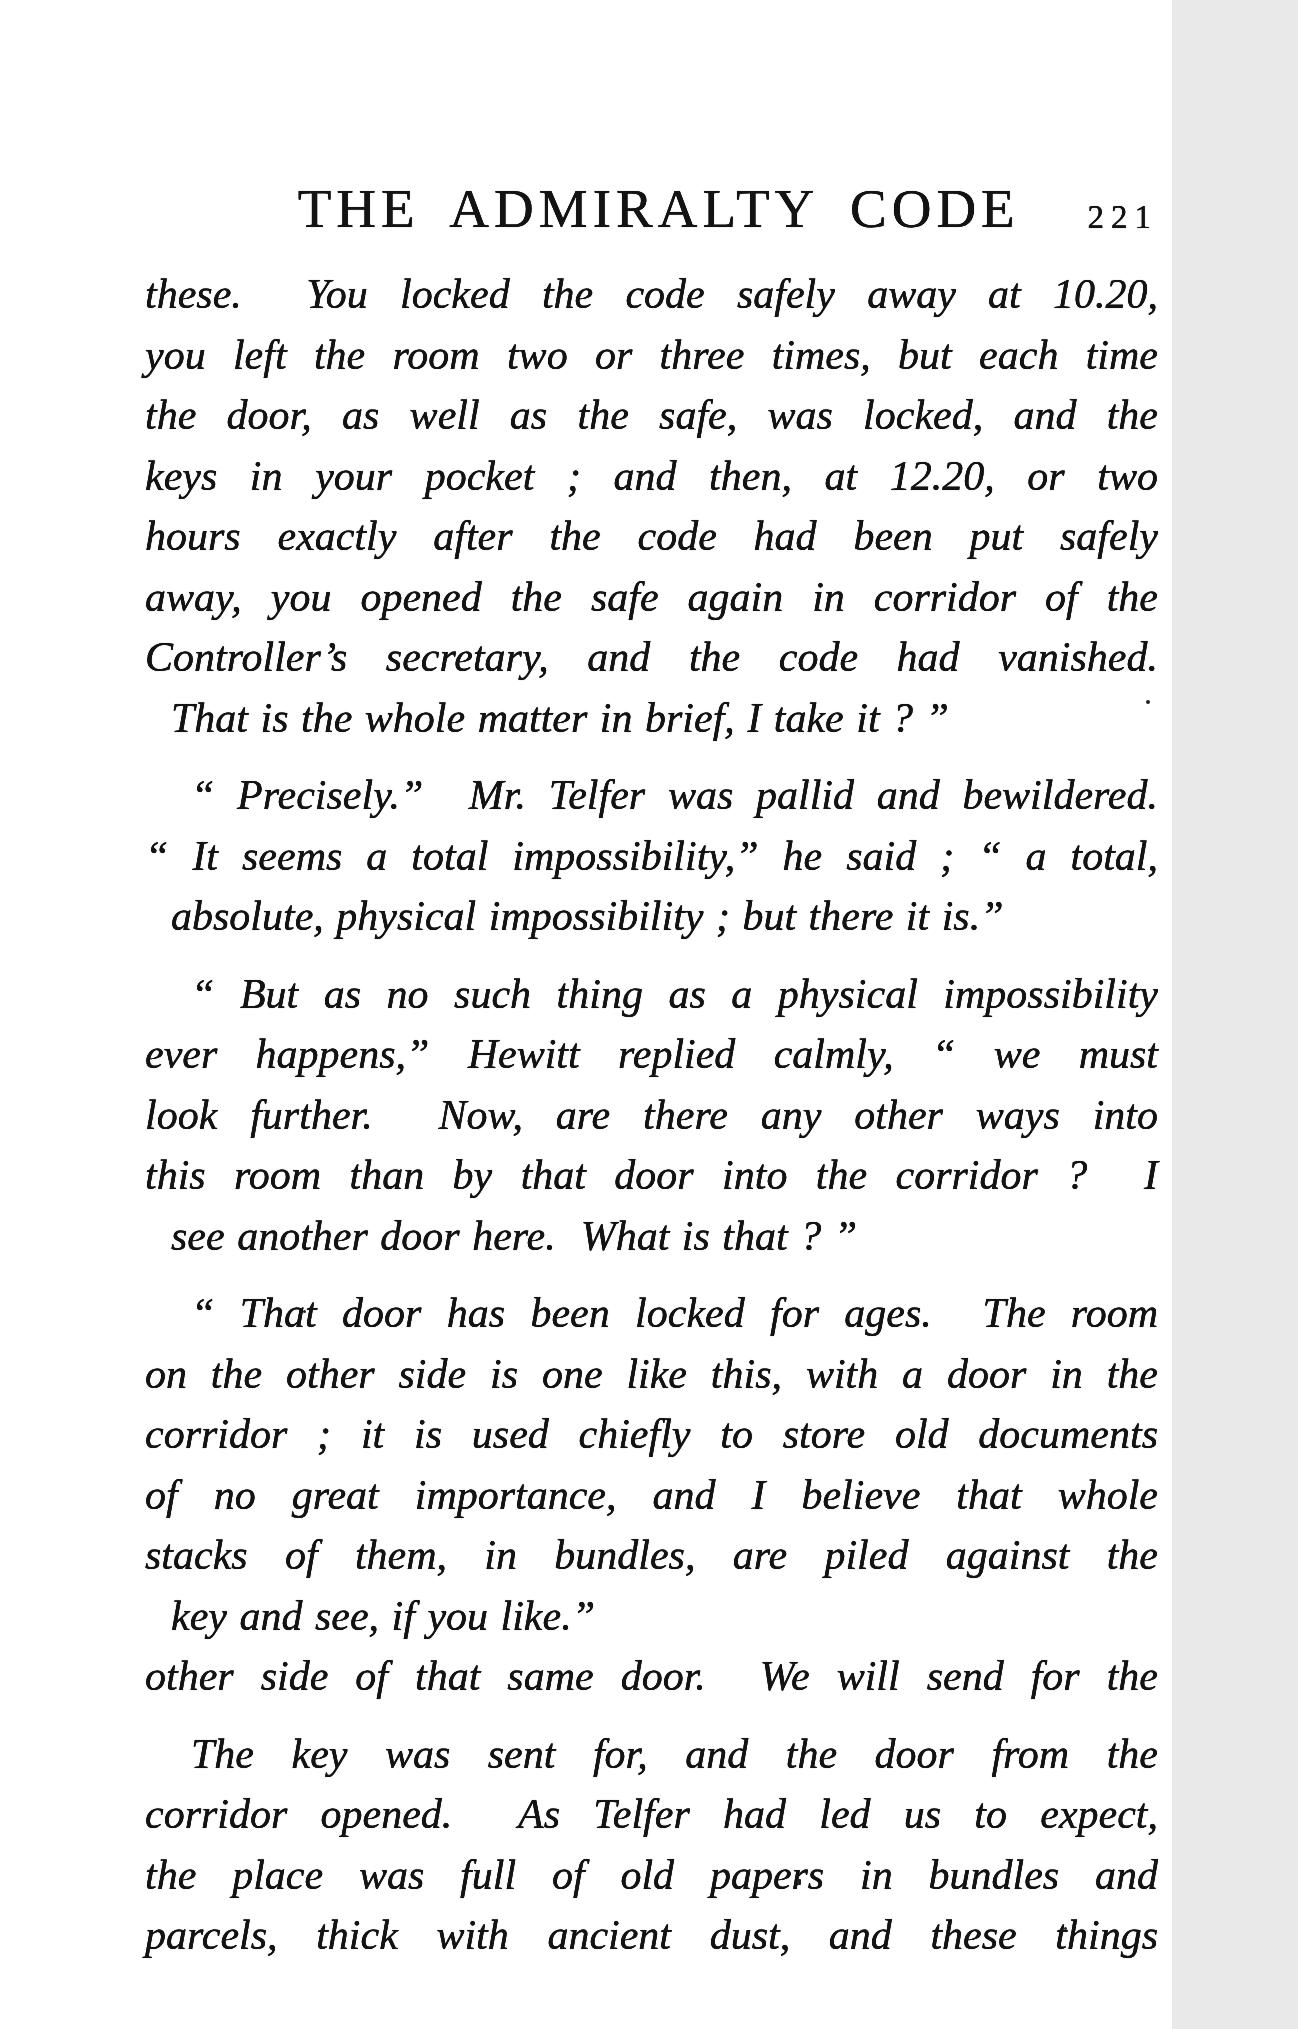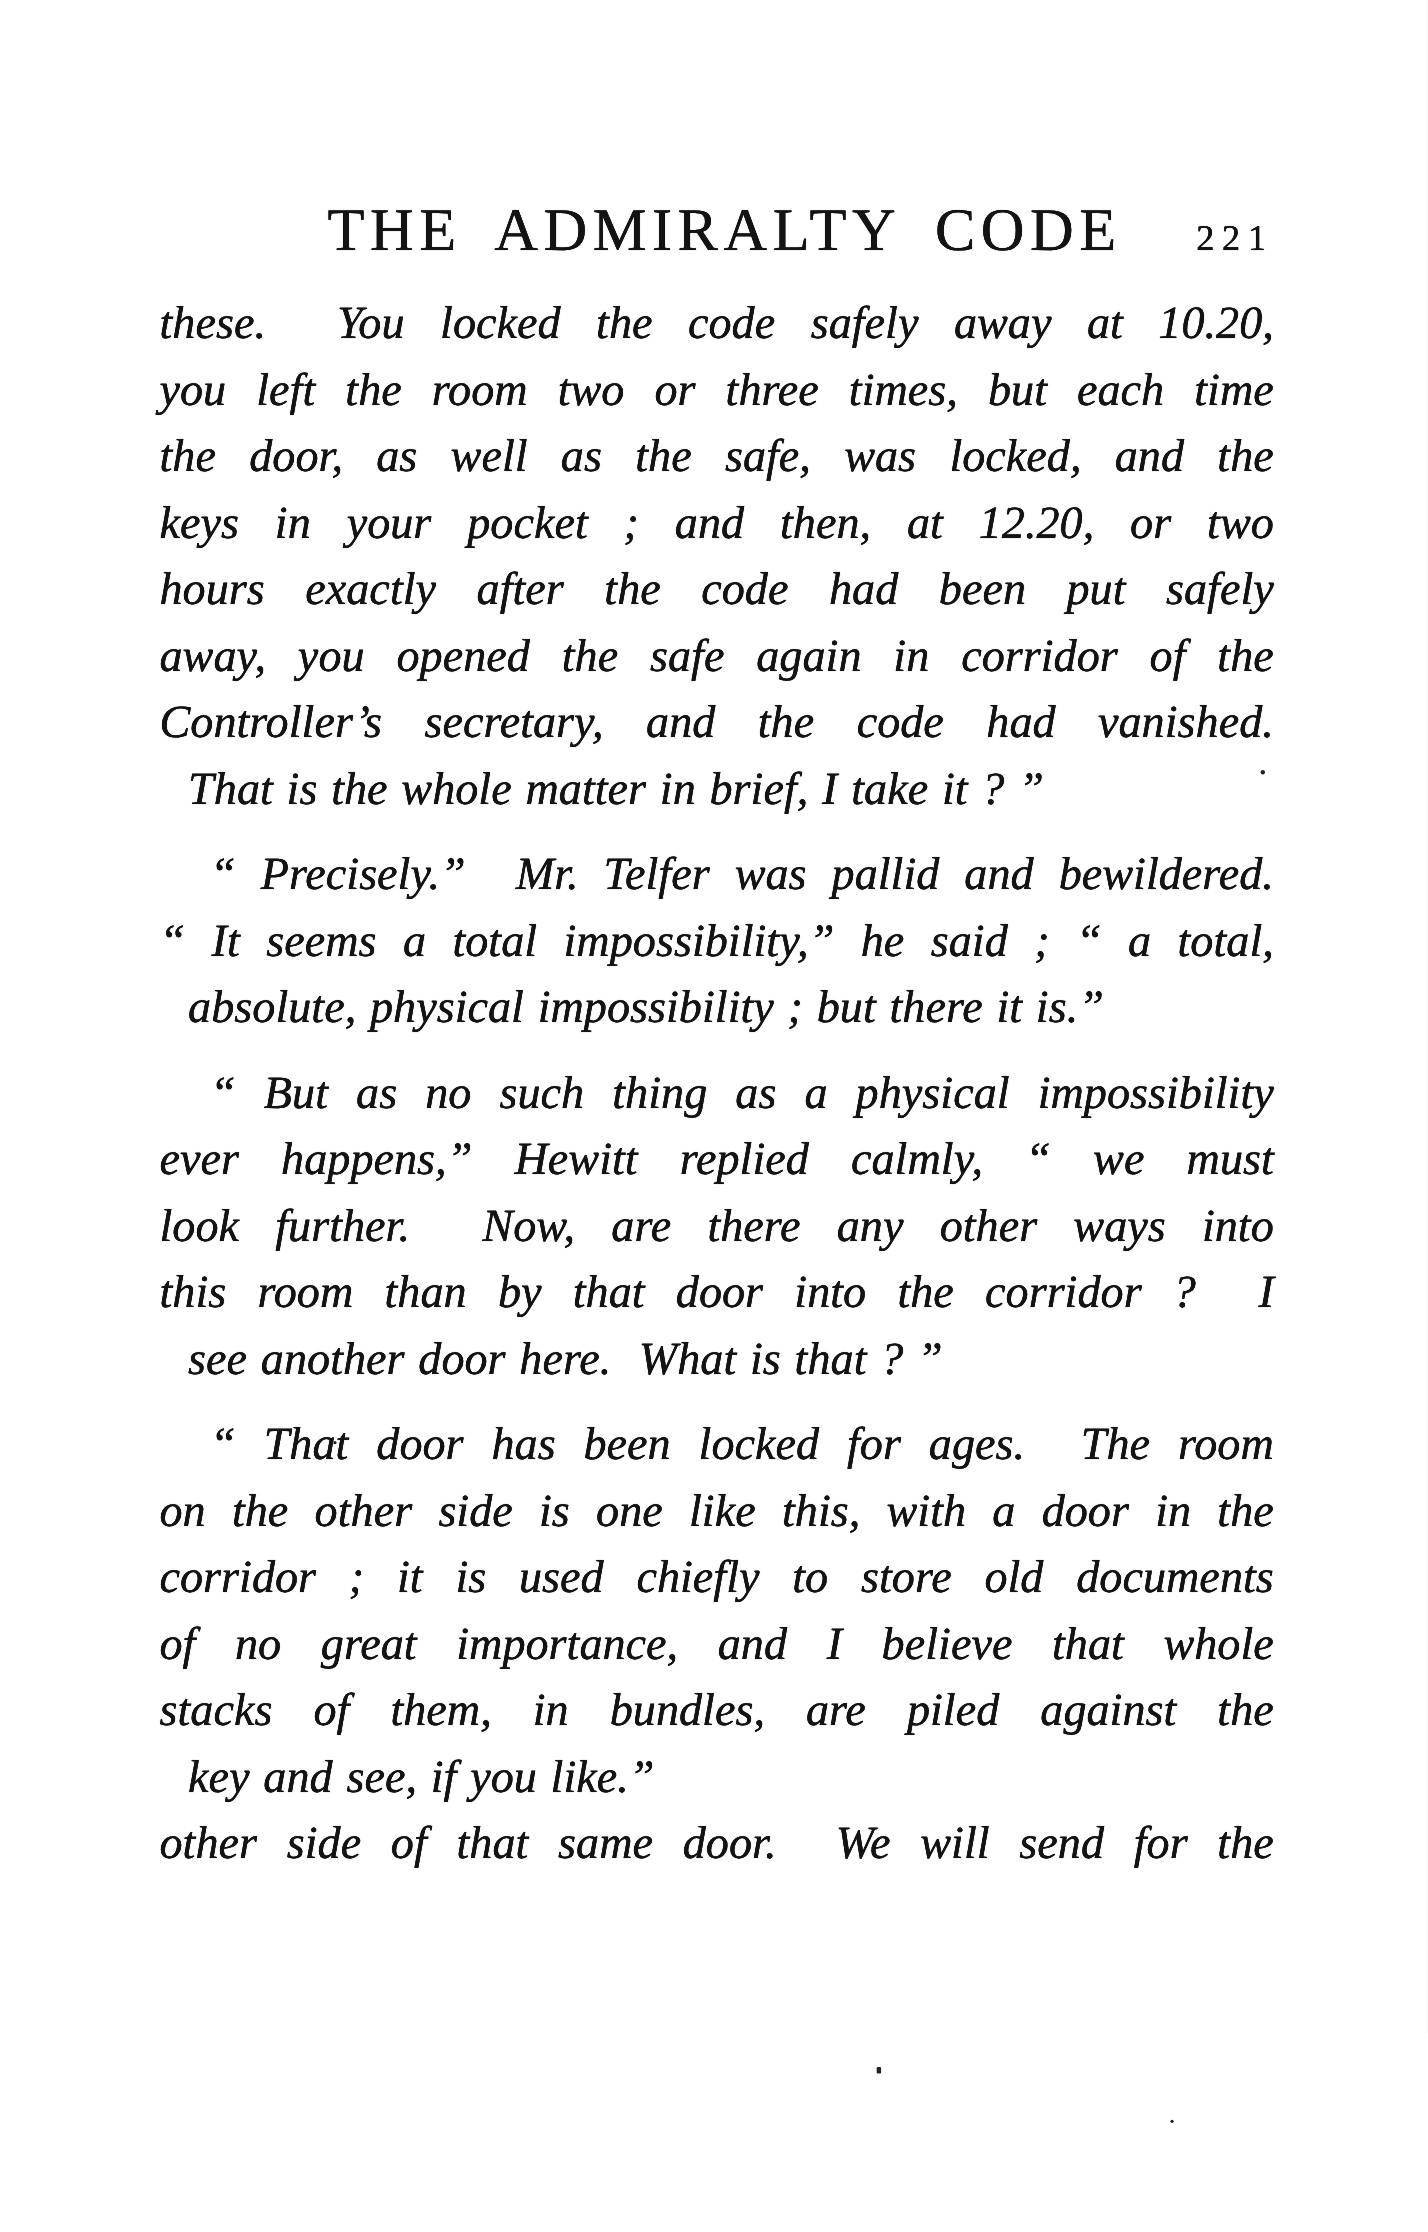--- a/index.html
+++ b/index.html
@@ -2,21 +2,21 @@
 <html><head>
 <meta charset="utf-8">
 <style>
   html, body {
     margin: 0;
     padding: 0;
     background: #e9e9e9;
   }
   .page {
     position: relative;
-    width: 1298px;
+    width: 1172px;
     height: 2029px;
     background: #ffffff;
     overflow: hidden;
     font-family: "Liberation Serif", "DejaVu Serif", serif;
     color: #131313;
   }
   
   .ink {
     text-shadow: 0 0 0.7px #131313, 0 0 0.3px #131313;
   }
@@ -127,20 +127,26 @@
     <div class="paragraph">
       <div class="text-line indent">“&nbsp;That door has been locked for ages.&nbsp; The room</div>
       <div class="text-line">on the other side is one like this, with a door in the</div>
       <div class="text-line">corridor ; it is used chiefly to store old documents</div>
       <div class="text-line">of no great importance, and I believe that whole</div>
       <div class="text-line">stacks of them, in bundles, are piled against the</div>
       <div class="text-line para-end">key and see, if you like.”</div>
       <div class="text-line">other side of that same door.&nbsp; We will send for the</div>
     </div>
 
+    <div class="paragraph">
+      <div class="text-line indent">The key was sent for, and the door from the</div>
+      <div class="text-line">corridor opened.&nbsp; As Telfer had led us to expect,</div>
+      <div class="text-line">the place was full of old papers in bundles and</div>
+      <div class="text-line">parcels, thick with ancient dust, and these things</div>
+    </div>
 
   </div>
 
   <div class="speck speck-a"></div>
   <div class="speck speck-b"></div>
   <div class="speck speck-c"></div>
   <div class="speck speck-d"></div>
 
 </div>
 

